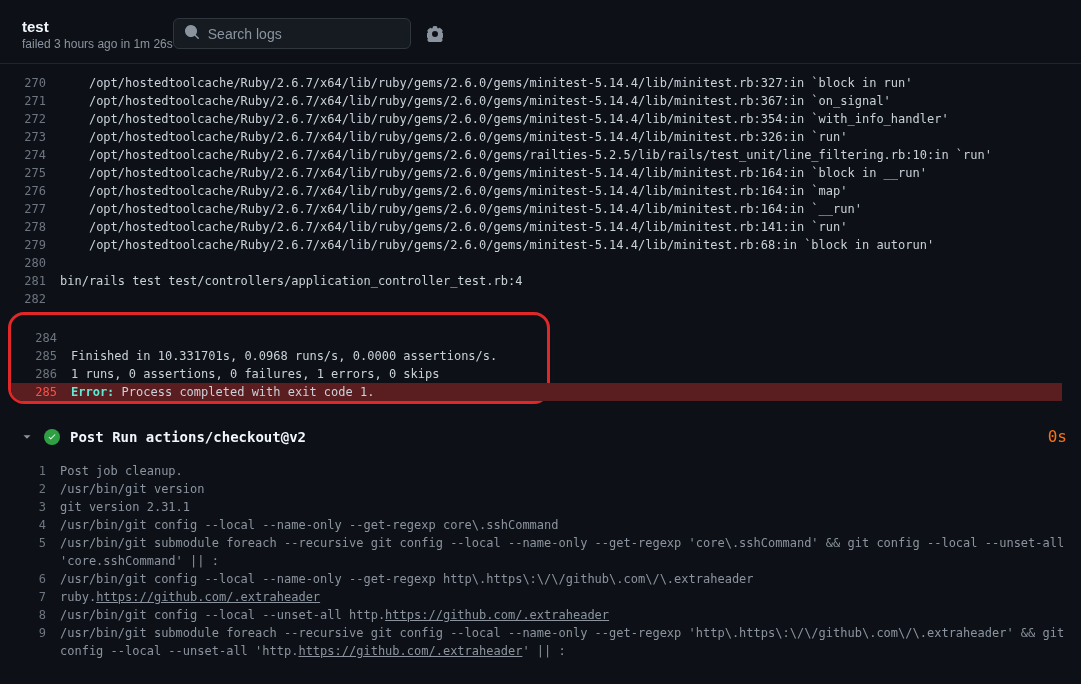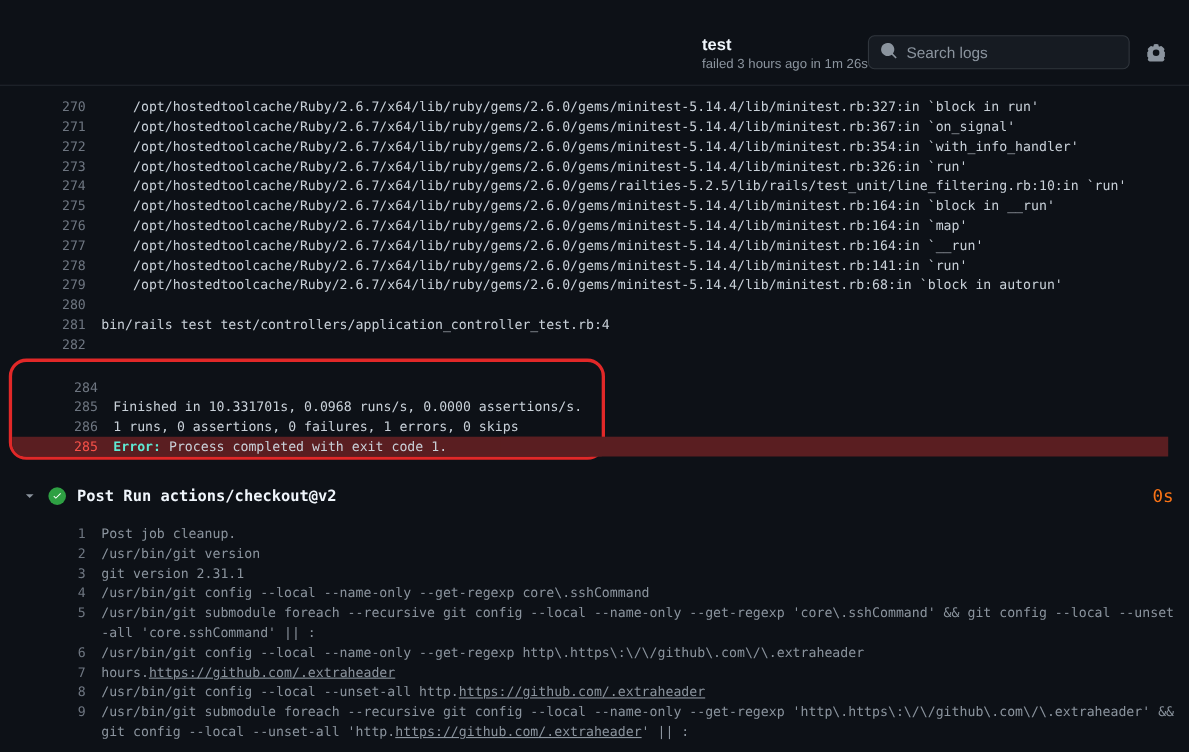--- a/index.html
+++ b/index.html
@@ -8,22 +8,22 @@
     color: #c9d1d9;
     font-family: -apple-system, BlinkMacSystemFont, "Segoe UI", Helvetica, Arial, sans-serif;
     font-size: 14px;
     width: 1081px;
     height: 684px;
     overflow: hidden;
   }
   .header {
     display: flex;
     align-items: flex-start;
-    justify-content: flex-end;
-    padding: 32px 16px 12px 22px;
+    justify-content: flex-start;
+    padding: 18px 16px 12px 22px;
     border-bottom: 1px solid #21262d;
   }
   .header-left { display: flex; flex-direction: column; }
   .title { color: #f0f6fc; font-weight: 600; font-size: 15px; }
   .subtitle { color: #8b949e; font-size: 12px; margin-top: 2px; }
   .header-right { display: flex; align-items: center; gap: 10px; }
   .search-box {
     display: flex; align-items: center;
     background: #161b22;
     border: 1px solid #30363d;
@@ -40,21 +40,21 @@
   .gear-btn {
     width: 28px; height: 28px;
     display: flex; align-items: center; justify-content: center;
     border-radius: 6px; cursor: pointer;
   }
   .log-pane {
     font-family: "SFMono-Regular", Menlo, Consolas, monospace;
     font-size: 12px;
     line-height: 18px;
   }
-  .log-line { display: flex; padding-left: 32px; }
+  .log-line { display: flex; }
   .lineno {
     color: #6e7681;
     width: 60px;
     text-align: right;
     padding-right: 14px;
     flex-shrink: 0;
     user-select: none;
   }
   .linetxt {
     color: #c9d1d9;
@@ -251,21 +251,21 @@
       <div class="log-line">
         <span class="lineno">5</span>
         <span class="linetxt"><span><span>/usr/bin/git submodule foreach --recursive git config --local --name-only --get-regexp 'core\.sshCommand' &amp;&amp; git config --local --unset-all 'core.sshCommand' || :</span></span></span>
       </div>
       <div class="log-line">
         <span class="lineno">6</span>
         <span class="linetxt"><span><span>/usr/bin/git config --local --name-only --get-regexp http\.https\:\/\/github\.com\/\.extraheader</span></span></span>
       </div>
       <div class="log-line">
         <span class="lineno">7</span>
-        <span class="linetxt"><span><span>hours.</span><span class="link">https://github.com/.extraheader</span></span></span>
+        <span class="linetxt"><span><span>ruby.</span><span class="link">https://github.com/.extraheader</span></span></span>
       </div>
       <div class="log-line">
         <span class="lineno">8</span>
         <span class="linetxt"><span><span>/usr/bin/git config --local --unset-all http.</span><span class="link">https://github.com/.extraheader</span></span></span>
       </div>
       <div class="log-line">
         <span class="lineno">9</span>
         <span class="linetxt"><span><span>/usr/bin/git submodule foreach --recursive git config --local --name-only --get-regexp 'http\.https\:\/\/github\.com\/\.extraheader' &amp;&amp; git config --local --unset-all 'http.</span><span class="link">https://github.com/.extraheader</span><span>' || :</span></span></span>
       </div>
     </div>

